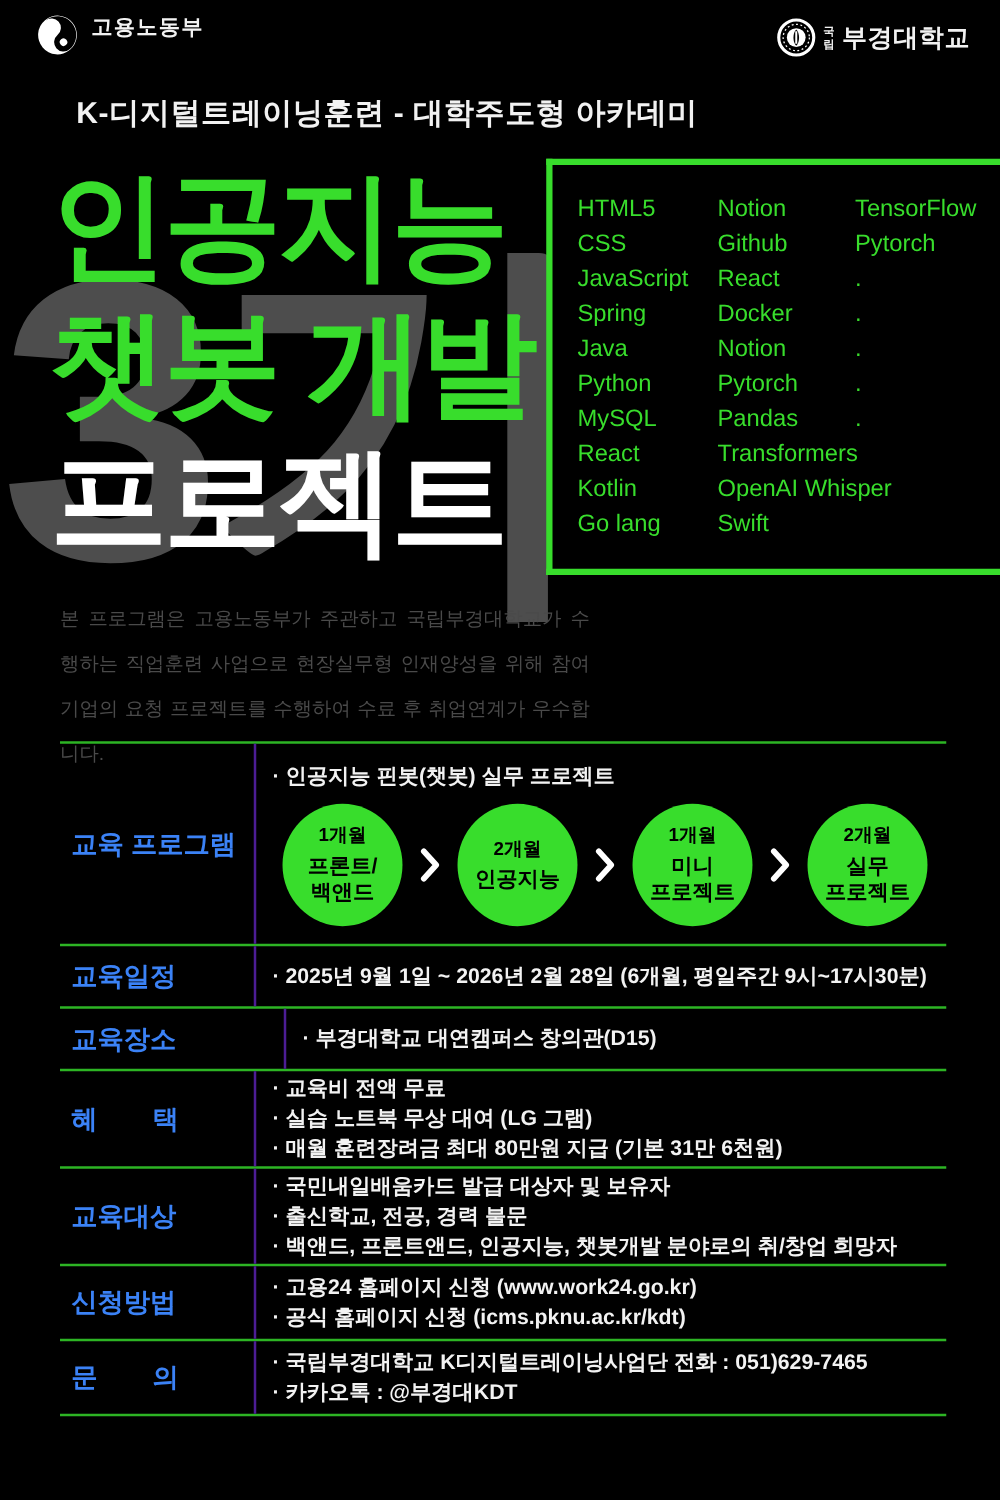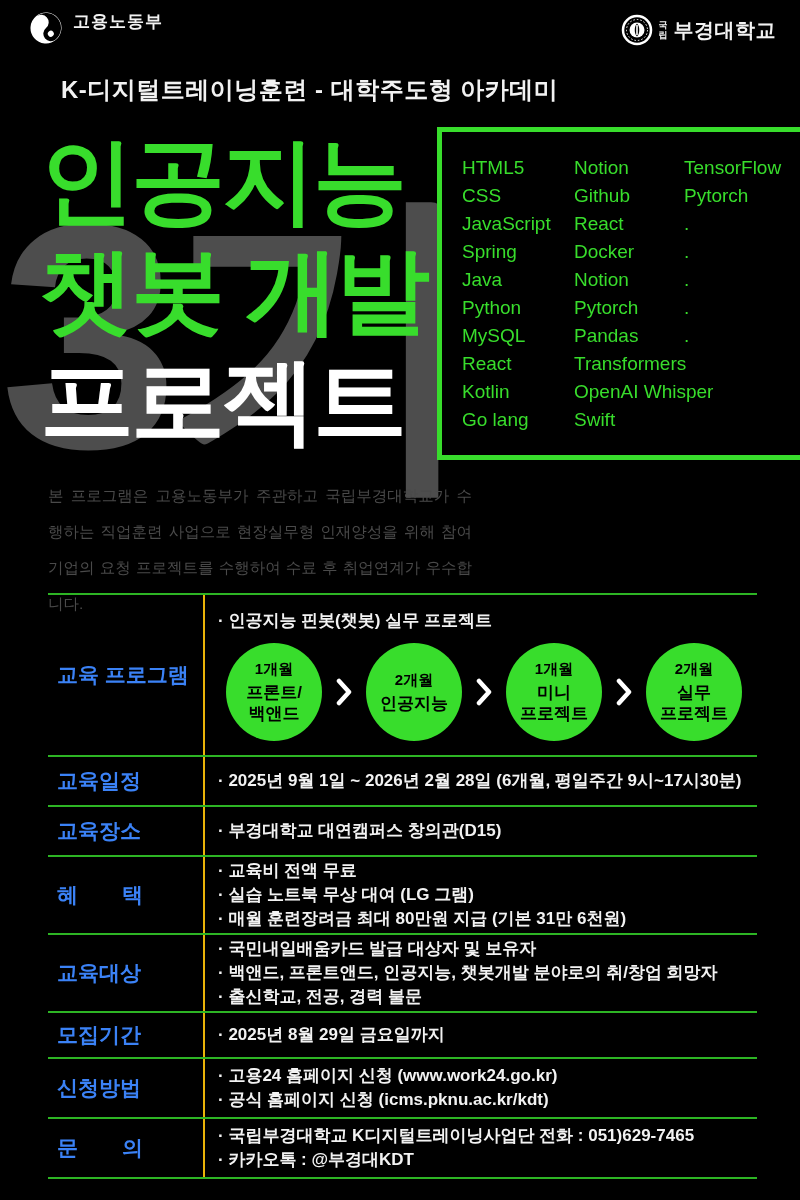--- a/index.html
+++ b/index.html
@@ -38,25 +38,25 @@
 
   
   .desc{left:48px;top:478px;width:424px;color:#4a4a4a;font-size:15.5px;line-height:36px;
     text-align:justify;word-break:break-all;font-weight:500;}
 
   
   .info-table{left:48px;top:593px;width:709px;border-top:2px solid #2db424;}
   .irow{display:flex;border-bottom:2px solid #2db424;align-items:center;}
   .ilabel{width:155px;flex:none;color:#3b82f6;font-size:21px;font-weight:700;padding-left:9px;box-sizing:border-box;}
   .ilabel .spread{display:flex;justify-content:space-between;width:86px;}
-  .icontent{flex:1;border-left:2px solid #eab308;padding:10px 0 10px 13px;color:#f2f2f2;
+  .icontent{flex:1;border-left:2px solid #4c1d95;padding:10px 0 10px 13px;color:#f2f2f2;
     font-size:17px;font-weight:600;line-height:24px;align-self:stretch;display:flex;
     flex-direction:column;justify-content:center;}
   .icontent .line{white-space:nowrap;}
-  .rh1{height:160px;} .rh2{height:48px;} .rh3{height:48px;} .rh4{height:76px;}
+  .rh1{height:160px;} .rh2{height:48px;} .rh3{height:48px;gap:24px;} .rh4{height:76px;}
   .rh5{height:76px;} .rh6{height:44px;} .rh7{height:58px;} .rh8{height:58px;}
 
   
   .flow{display:flex;align-items:center;gap:14px;margin:10px 0 0 8px;}
   .bubble{width:96px;height:98px;border-radius:50%;background:#38dd2c;color:#000;
     display:flex;flex-direction:column;align-items:center;justify-content:center;flex:none;}
   .bubble .dur{font-size:15px;font-weight:600;line-height:18px;}
   .bubble .nm{font-size:17px;font-weight:800;line-height:21px;text-align:center;margin-top:4px;}
   .chev{flex:none;display:flex;align-items:center;}
 </style>
@@ -207,31 +207,25 @@
       <div class="line">· 교육비 전액 무료</div>
       <div class="line">· 실습 노트북 무상 대여 (LG 그램)</div>
       <div class="line">· 매월 훈련장려금 최대 80만원 지급 (기본 31만 6천원)</div>
     </div>
   </div>
 
   <div class="irow rh5">
     <div class="ilabel">교육대상</div>
     <div class="icontent">
       <div class="line">· 국민내일배움카드 발급 대상자 및 보유자</div>
+      <div class="line">· 출신학교, 전공, 경력 불문</div>
       <div class="line">· 백앤드, 프론트앤드, 인공지능, 챗봇개발 분야로의 취/창업 희망자</div>
-      <div class="line">· 출신학교, 전공, 경력 불문</div>
-    </div>
-  </div>
-
-  <div class="irow rh6">
-    <div class="ilabel">모집기간</div>
-    <div class="icontent">
-      <div class="line">· 2025년 8월 29일 금요일까지</div>
-    </div>
-  </div>
+    </div>
+  </div>
+
 
   <div class="irow rh7">
     <div class="ilabel">신청방법</div>
     <div class="icontent">
       <div class="line">· 고용24 홈페이지 신청 (www.work24.go.kr)</div>
       <div class="line">· 공식 홈페이지 신청 (icms.pknu.ac.kr/kdt)</div>
     </div>
   </div>
 
   <div class="irow rh8">

